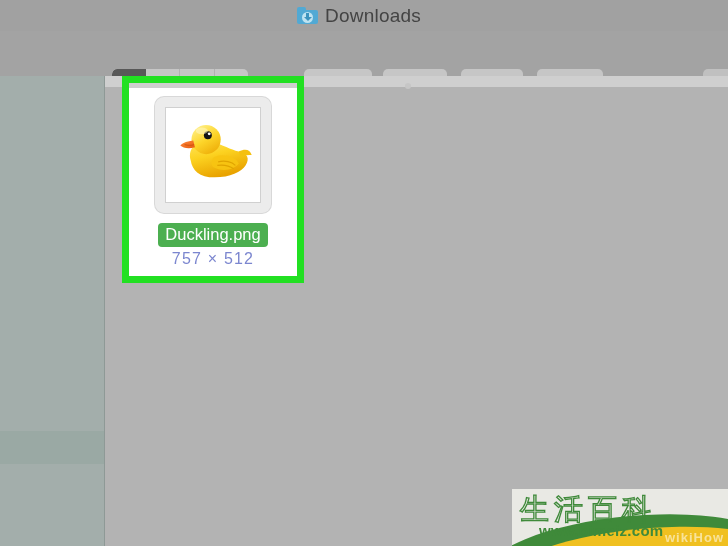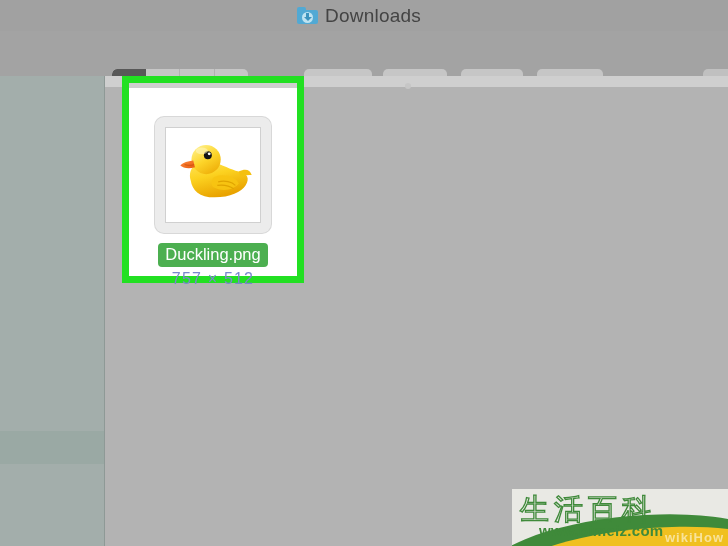--- a/index.html
+++ b/index.html
@@ -272,21 +272,20 @@
   }
 
   
   #file-item {
     position: absolute;
     left: 0; top: 14px;
     width: 168px;
     display: flex;
     flex-direction: column;
     align-items: center;
-    margin-top: 20px;
   }
   .thumb-frame {
     width: 116px;
     height: 116px;
     background: #ececec;
     border-radius: 9px;
     display: flex;
     align-items: center;
     justify-content: center;
     box-shadow: 0 0 0 1px #d8d8d8;

